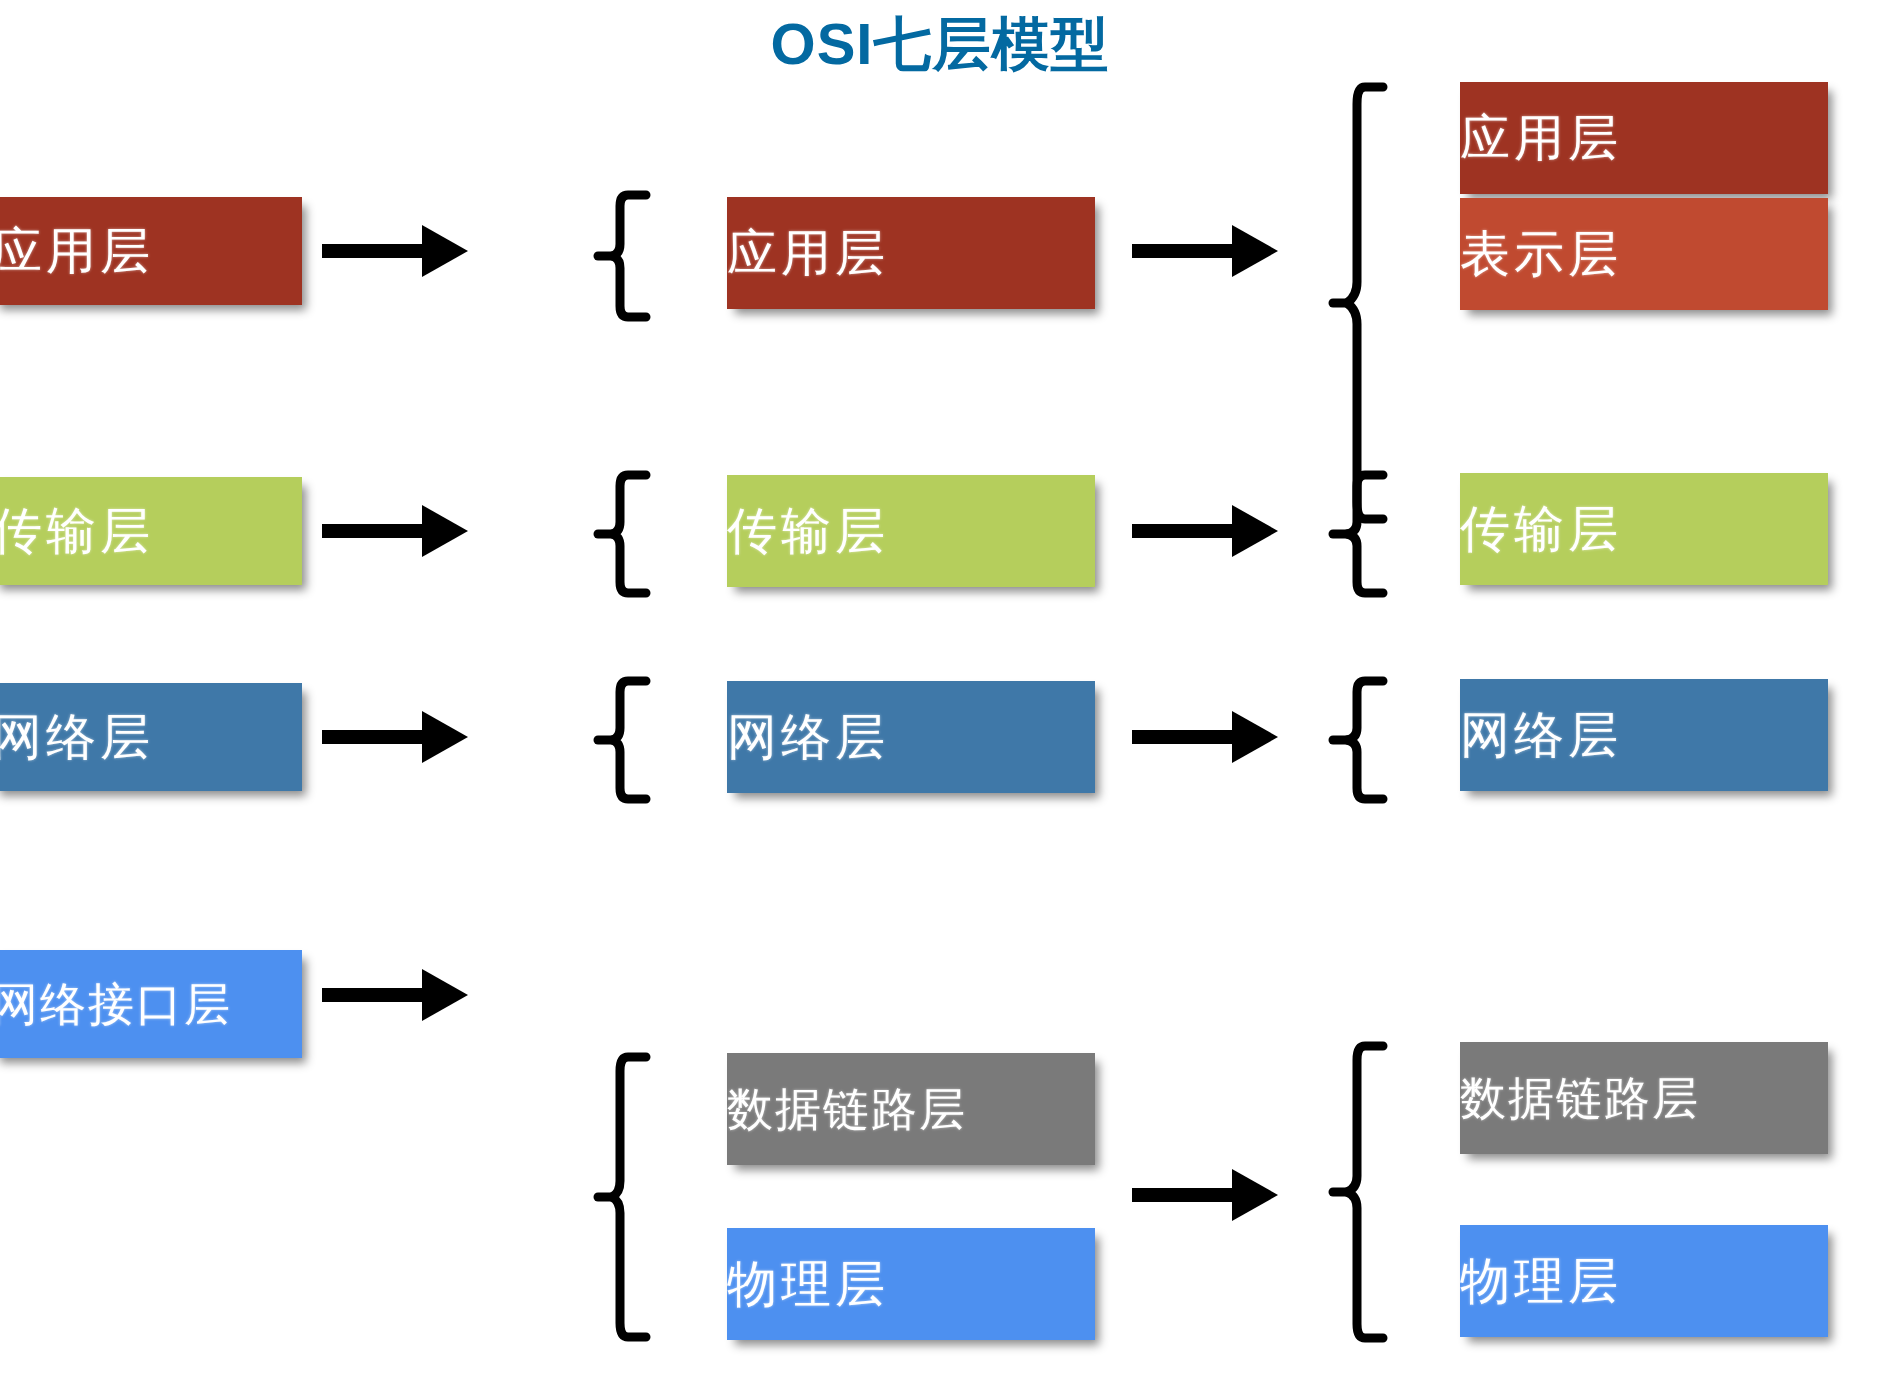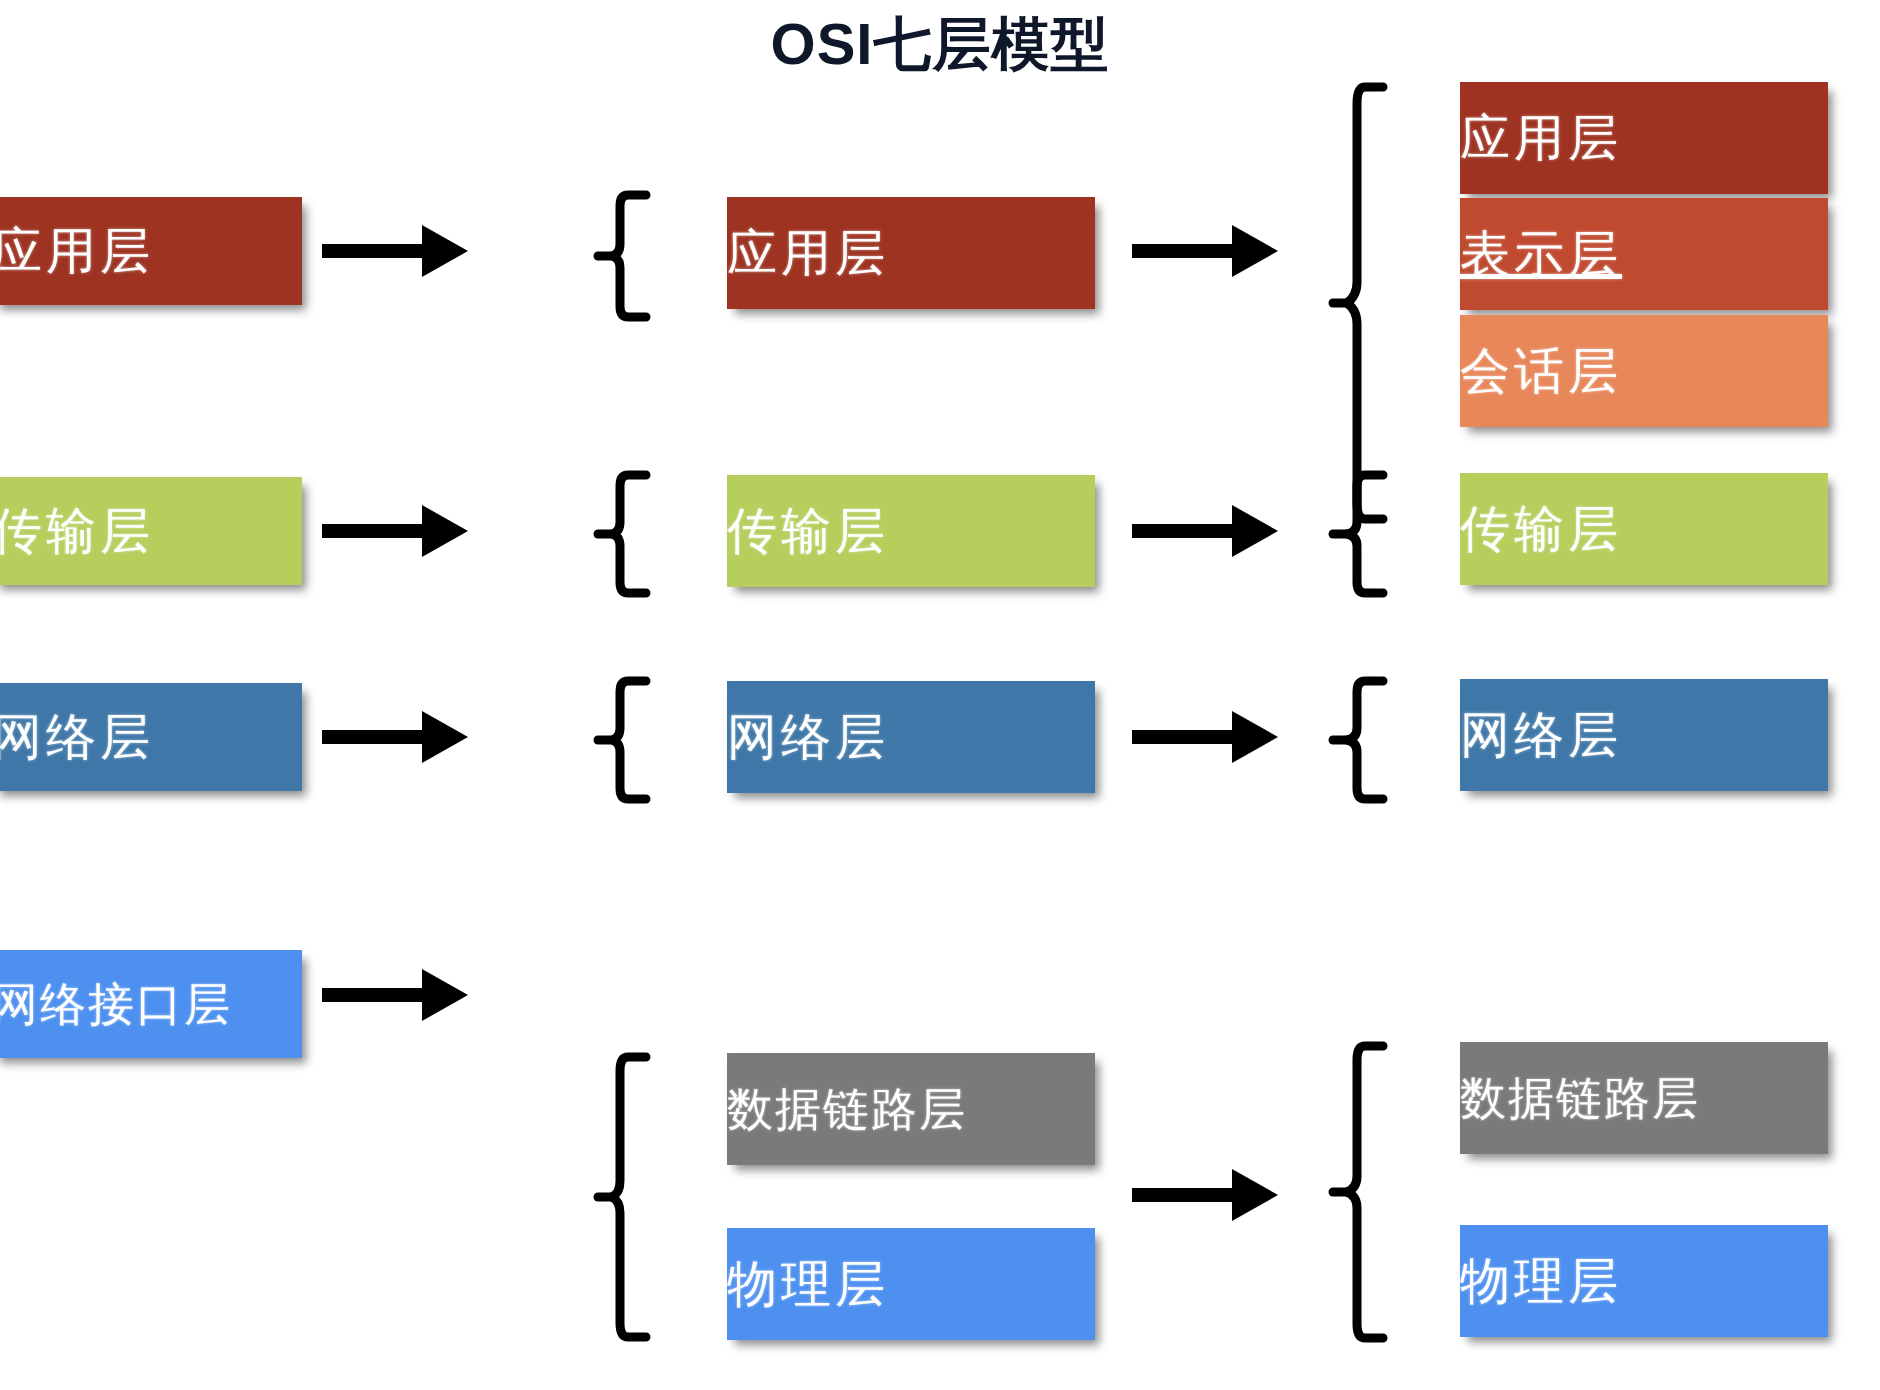--- a/index.html
+++ b/index.html
@@ -5,21 +5,21 @@
 <style>
   html,body{margin:0;padding:0;background:#ffffff;}
   body{
     width:1880px;height:1390px;position:relative;overflow:hidden;
     font-family:"Liberation Sans","DejaVu Sans",sans-serif;
   }
   #stage{position:absolute;inset:0;}
 
   .title{
     position:absolute;left:0;top:6px;width:1880px;text-align:center;
-    font-size:58px;font-weight:bold;color:#0f172a;letter-spacing:1px;
+    font-size:58px;font-weight:bold;color:#0369a1;letter-spacing:1px;
     white-space:nowrap;
   }
 
   .box{
     position:absolute;
     display:flex;align-items:center;justify-content:flex-start;
     color:#ffffff;font-size:50px;font-weight:500;
     letter-spacing:4px;
     box-shadow:6px 7px 9px -2px rgba(0,0,0,0.45);
     text-shadow:0 0 3px rgba(255,255,255,0.55);
@@ -175,27 +175,24 @@
     <svg viewBox="0 0 52 300" preserveAspectRatio="none">
       <path d="M50 4 H32 Q24 4 24 18 V134 Q24 146 14 150 Q24 154 24 166 V282 Q24 296 32 296 H50" fill="none" stroke="#000" stroke-width="9" stroke-linecap="round" stroke-linejoin="round" vector-effect="non-scaling-stroke"></path>
       <path d="M14 150 H0" fill="none" stroke="#000" stroke-width="9" stroke-linecap="round" vector-effect="non-scaling-stroke"></path>
     </svg>
   </div>
 
   <div class="box" style="left: 1460px; top: 82px; width: 368px; height: 112px; background-color: rgb(158, 51, 34);">
     <span>应用层</span>
   </div>
 
-  <div class="box" style="left: 1460px; top: 198px; width: 368px; height: 112px; background-color: rgb(192, 74, 48); text-decoration: underline;">
+  <div class="box" style="left: 1460px; top: 198px; width: 368px; height: 112px; background-color: rgb(192, 74, 48);">
     <span>表示层</span>
   </div>
 
-  <div class="box" style="left: 1460px; top: 315px; width: 368px; height: 112px; background-color: rgb(232, 135, 90);">
-    <span>会话层</span>
-  </div>
 
   <div class="box" style="left: 1460px; top: 473px; width: 368px; height: 112px; background-color: rgb(181, 206, 92);">
     <span>传输层</span>
   </div>
 
   <div class="box" style="left: 1460px; top: 679px; width: 368px; height: 112px; background-color: rgb(63, 120, 168);">
     <span>网络层</span>
   </div>
 
   <div class="box" style="left: 1460px; top: 1042px; width: 368px; height: 112px; font-size: 46px; letter-spacing: 2px; background-color: rgb(122, 122, 122);">

